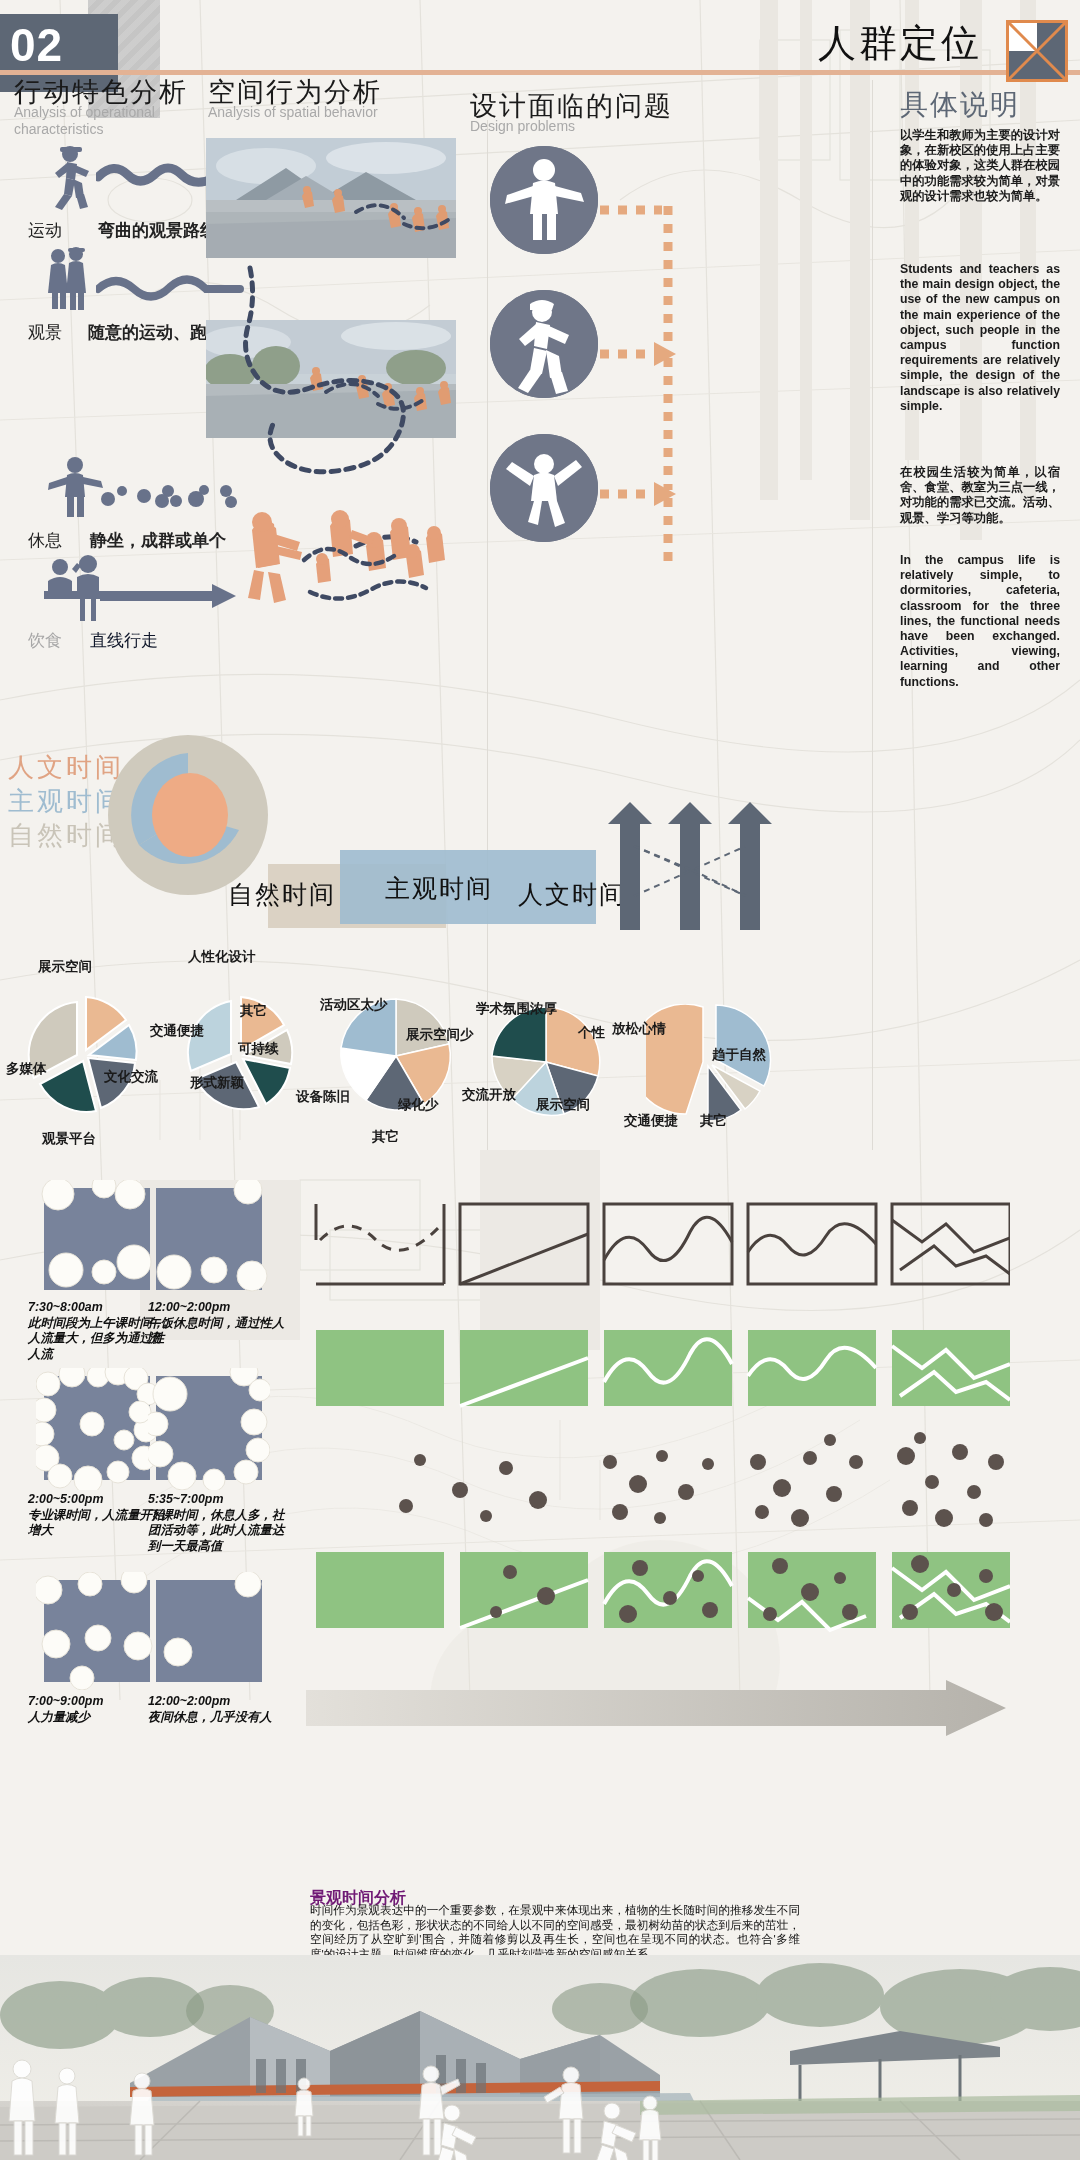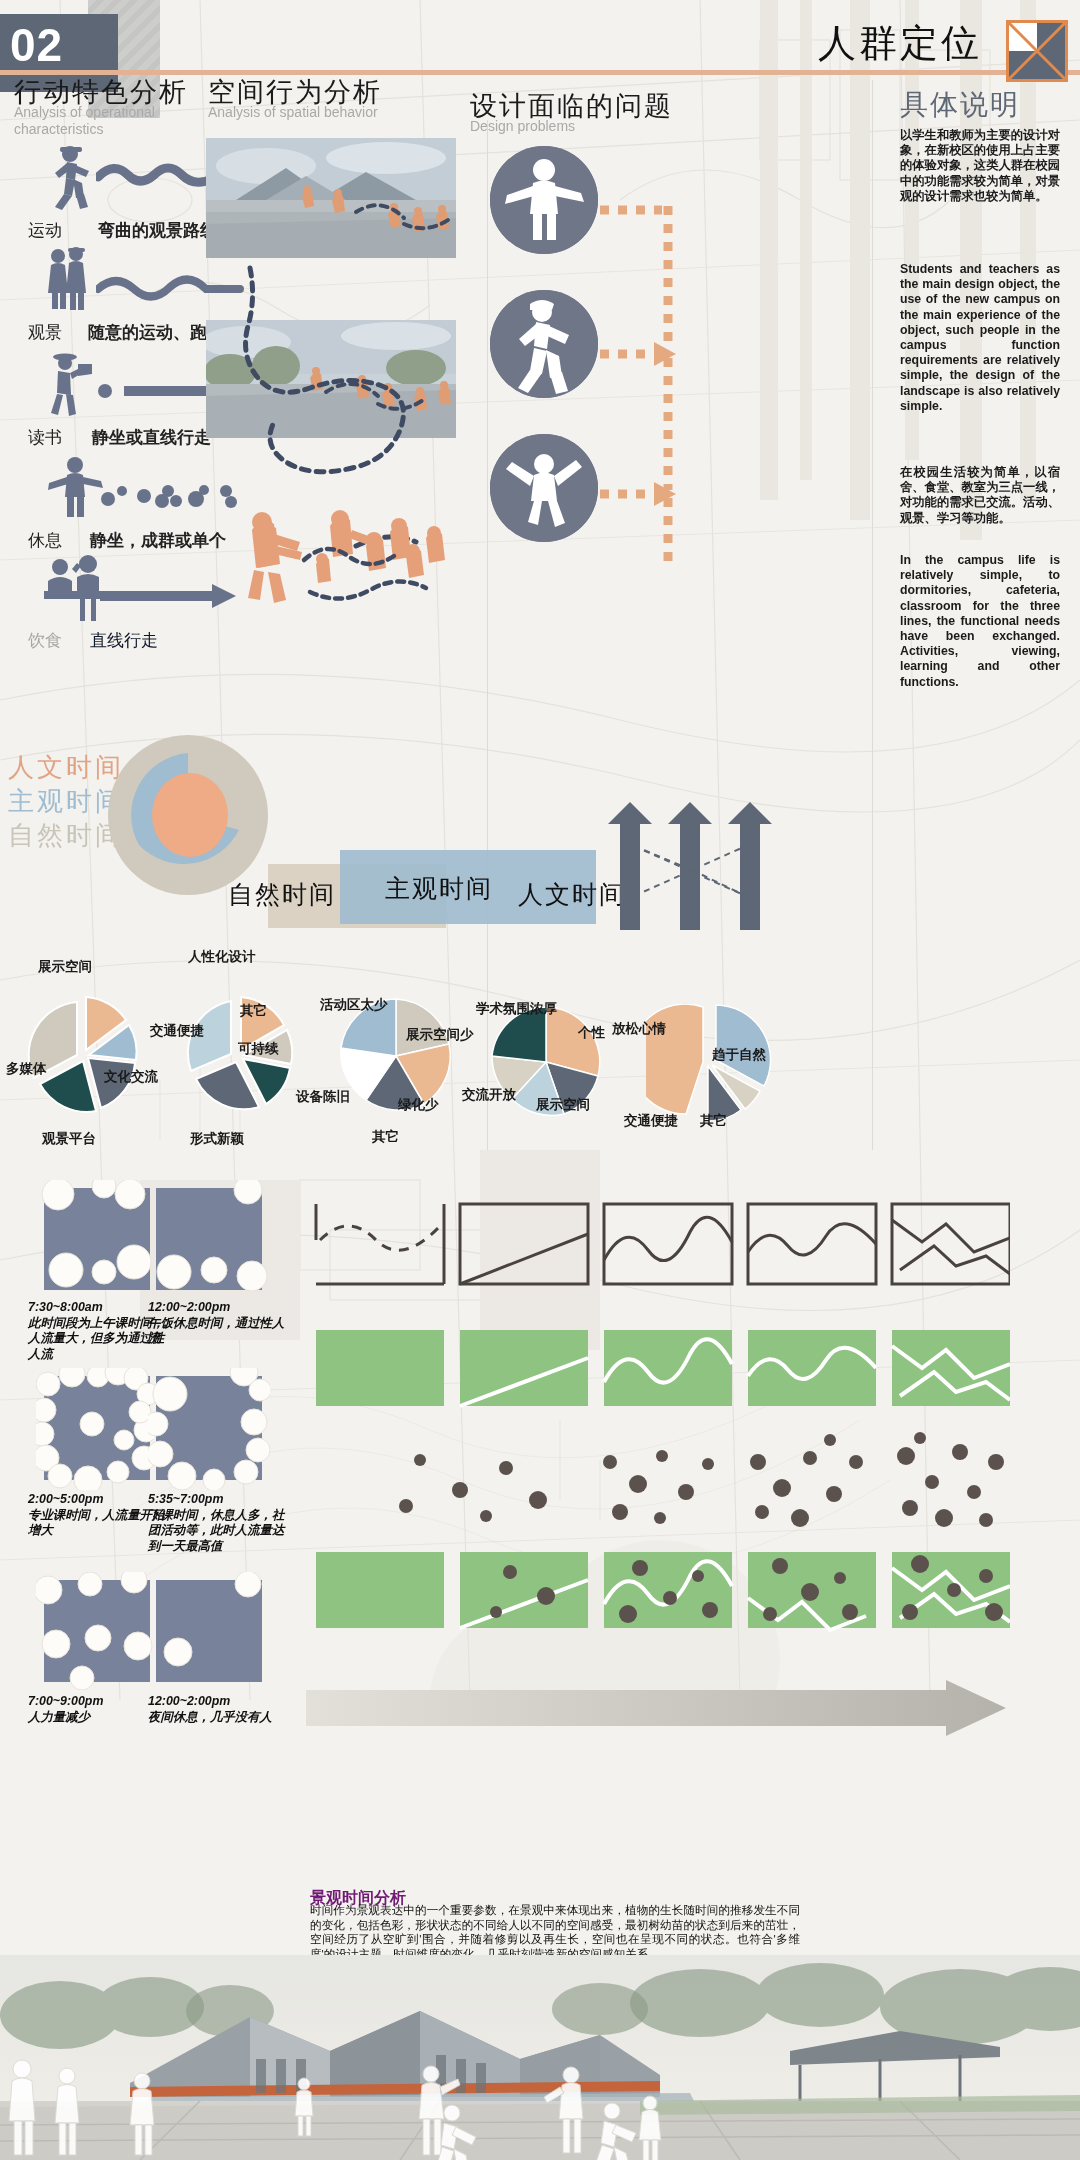--- a/index.html
+++ b/index.html
@@ -192,40 +192,20 @@
           <rect x="38" y="44" width="6" height="19"></rect>
       </g>
     </svg>
     <svg class="beh-gfx" style="top:26px" width="148" height="28" viewBox="0 0 148 28">
       <path d="M2 16 q18 -16 36 0 q18 16 36 -2 q18 -16 36 2 l34 0" stroke="#68728a" stroke-width="8" fill="none" stroke-linecap="round"></path>
     </svg>
     <div class="beh-lbl">观景</div>
     <div class="beh-desc" style="left:74px">随意的运动、跑或跳</div>
   </div>
 
-  <div class="beh-row" style="top:352px">
-    <svg class="beh-fig" width="60" height="66" viewBox="0 0 60 66">
-      <g fill="#68728a">
-        <circle cx="25" cy="11" r="7"></circle>
-          <ellipse cx="25" cy="5" rx="12" ry="3.5"></ellipse>
-        <path d="M18 19 l12 2 l1 22 l-14 -2 z"></path>
-        <path d="M30 21 l10 -5 l2 5 l-10 6 z"></path>
-        <path d="M38 12 l14 0 l0 10 l-14 2 z"></path>
-        <path d="M17 42 l6 1 l-5 20 l-7 -2 z"></path>
-        <path d="M26 42 l7 1 l3 19 l-7 2 z"></path>
-      </g>
-    </svg>
-    <svg class="beh-gfx" style="top:26px" width="150" height="26" viewBox="0 0 150 26">
-      <circle cx="9" cy="13" r="7" fill="#68728a"></circle>
-      <rect x="28" y="8" width="100" height="10" fill="#68728a"></rect>
-      <path d="M126 2 l20 11 l-20 11 z" fill="#68728a"></path>
-    </svg>
-    <div class="beh-lbl">读书</div>
-    <div class="beh-desc" style="left:78px">静坐或直线行走</div>
-  </div>
 
   <div class="beh-row" style="top:455px">
     <svg class="beh-fig" width="70" height="66" viewBox="0 0 70 66">
       <g fill="#68728a">
         <circle cx="35" cy="10" r="8"></circle>
         <path d="M27 20 q8 -4 16 0 l2 22 l-20 0 z"></path>
         <path d="M27 22 l-18 6 l-1 7 l20 -6 z"></path>
         <path d="M43 22 l18 4 l2 7 l-20 -4 z"></path>
         <rect x="27" y="42" width="7" height="20"></rect>
           <rect x="37" y="42" width="7" height="20"></rect>
@@ -487,21 +467,21 @@
       <path d="M65 65 L65 12 A53 53 0 0 1 108 40 Z" fill="#eab992" transform="translate(4,-5)"></path>
       <path d="M65 65 L108 40 A53 53 0 0 1 112 74 Z" fill="#cfcabd" transform="translate(7,0)"></path>
       <path d="M65 65 L112 74 A53 53 0 0 1 88 110 Z" fill="#1f4d4d" transform="translate(6,4)"></path>
       <path d="M65 65 L88 110 A53 53 0 0 1 25 82 Z" fill="#5d6775" transform="translate(-1,7)"></path>
       <path d="M65 65 L25 82 A53 53 0 0 1 65 12 Z" fill="#bcd3dd" transform="translate(-6,-1)"></path>
     </g>
   </svg>
   <div class="pie-lbl" style="left:188px;top:948px">人性化设计</div>
   <div class="pie-lbl" style="left:240px;top:1002px">其它</div>
   <div class="pie-lbl" style="left:238px;top:1040px">可持续</div>
-  <div class="pie-lbl" style="left:190px;top:1130px">形式新颖</div>
+  <div class="pie-lbl" style="left:190px;top:1074px">形式新颖</div>
   <div class="pie-lbl" style="left:150px;top:1022px">交通便捷</div>
 
   <svg style="position:absolute;left:336px;top:996px;width:120px;height:120px" viewBox="0 0 120 120">
     <g stroke="#ffffff" stroke-width="1.5">
       <path d="M60 60 L60 3 A57 57 0 0 1 113 48 Z" fill="#cfcabd"></path>
       <path d="M60 60 L113 48 A57 57 0 0 1 88 108 Z" fill="#eab992"></path>
       <path d="M60 60 L88 108 A57 57 0 0 1 30 104 Z" fill="#5d6775"></path>
       <path d="M60 60 L30 104 A57 57 0 0 1 5 52 Z" fill="#ffffff"></path>
       <path d="M60 60 L5 52 A57 57 0 0 1 60 3 Z" fill="#9fbcd0"></path>
     </g>

